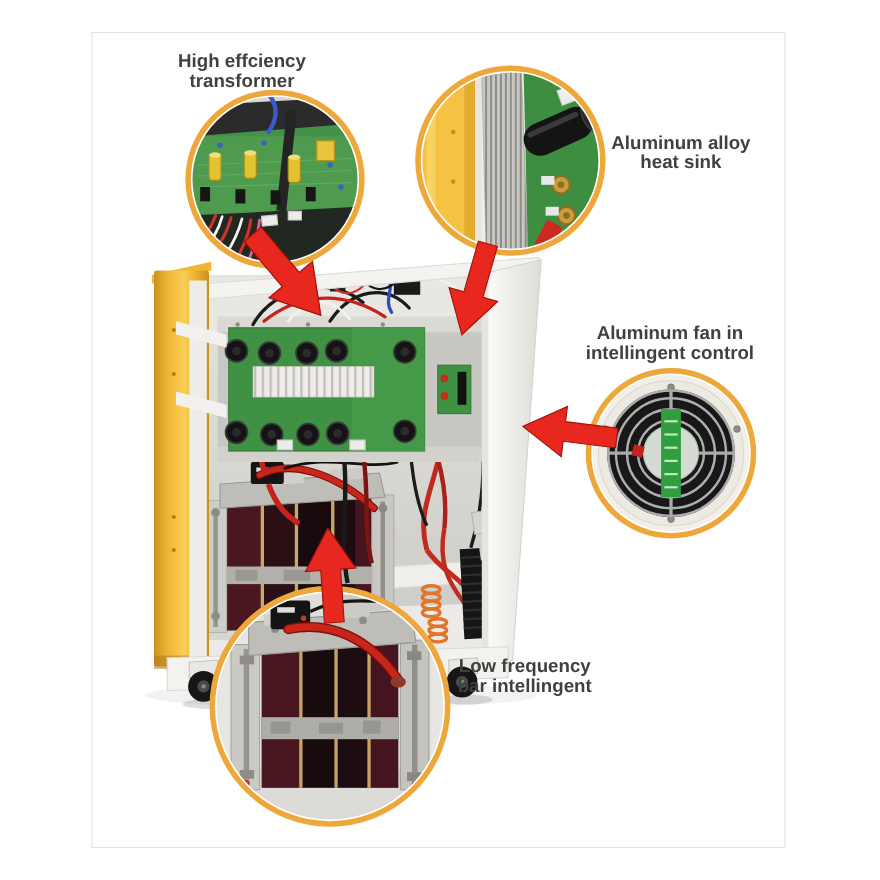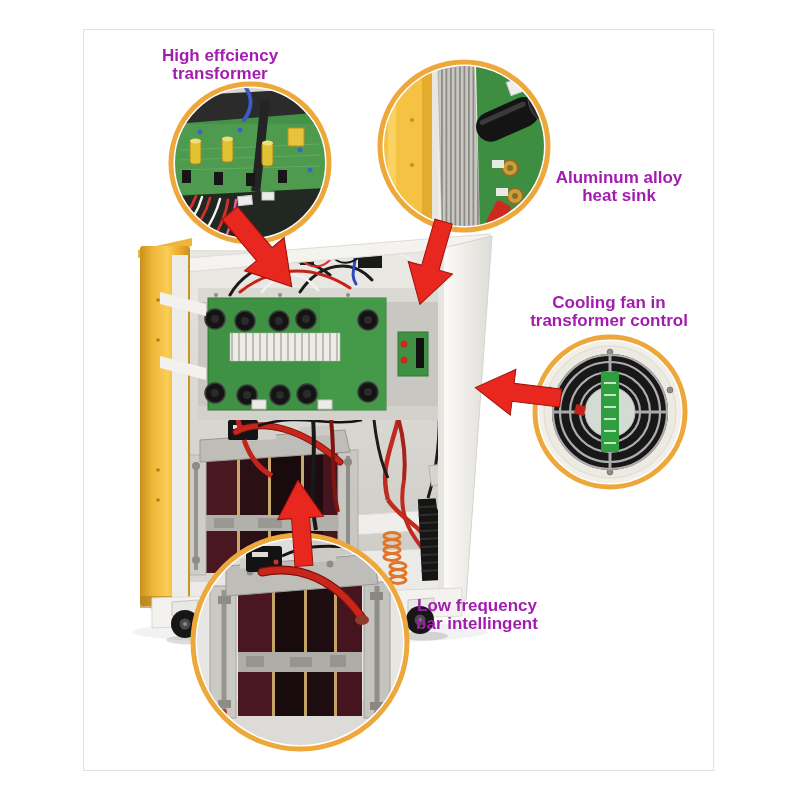--- a/index.html
+++ b/index.html
@@ -2,21 +2,21 @@
 <html><head>
 <meta charset="utf-8">
 <style>
   html,body{margin:0;padding:0;background:#ffffff;}
   #canvas{position:relative;width:800px;height:800px;background:#ffffff;overflow:hidden;
           font-family:"Liberation Sans",sans-serif;}
   #frame{position:absolute;left:83px;top:29px;width:631px;height:742px;
          border:1px solid #e2e2e2;background:#ffffff;box-sizing:border-box;}
   #art{position:absolute;left:0;top:0;width:800px;height:800px;}
   .callout-label{position:absolute;transform:translateX(-50%);text-align:center;
-         font-weight:700;font-size:17px;line-height:18px;color:#a21caf;white-space:nowrap;}
+         font-weight:700;font-size:17px;line-height:18px;color:#404040;white-space:nowrap;}
 </style>
 </head>
 <body>
 <div id="canvas">
 
 <div id="frame"></div>
 
 <svg id="art" viewBox="0 0 800 800">
   <defs>
     <linearGradient id="yellowGrad" x1="0" y1="0" x2="1" y2="0">
@@ -412,26 +412,26 @@
     <g transform="translate(301,524) rotate(-94)">
       <path d="M-42,-9 L6,-9 L6,-23 L44,0 L6,23 L6,9 L-42,9 Z" fill="#E8281E"></path>
     </g>
   </g>
 </svg>
 
 <div class="callout-label" style="left:220px;top:47px;">
   <div>High effciency</div>
   <div>transformer</div>
 </div>
-<div class="callout-label" style="left:619px;top:121px;margin-top:48px;">
+<div class="callout-label" style="left:619px;top:121px;">
   <div>Aluminum alloy</div>
   <div>heat sink</div>
 </div>
 <div class="callout-label" style="left:609px;top:294px;">
-  <div>Cooling fan in</div>
-  <div>transformer control</div>
+  <div>Aluminum fan in</div>
+  <div>intellingent control</div>
 </div>
 <div class="callout-label" style="left:477px;top:597px;">
   <div>Low frequency</div>
   <div>bar intellingent</div>
 </div>
 
 </div>
 
 </body></html>

